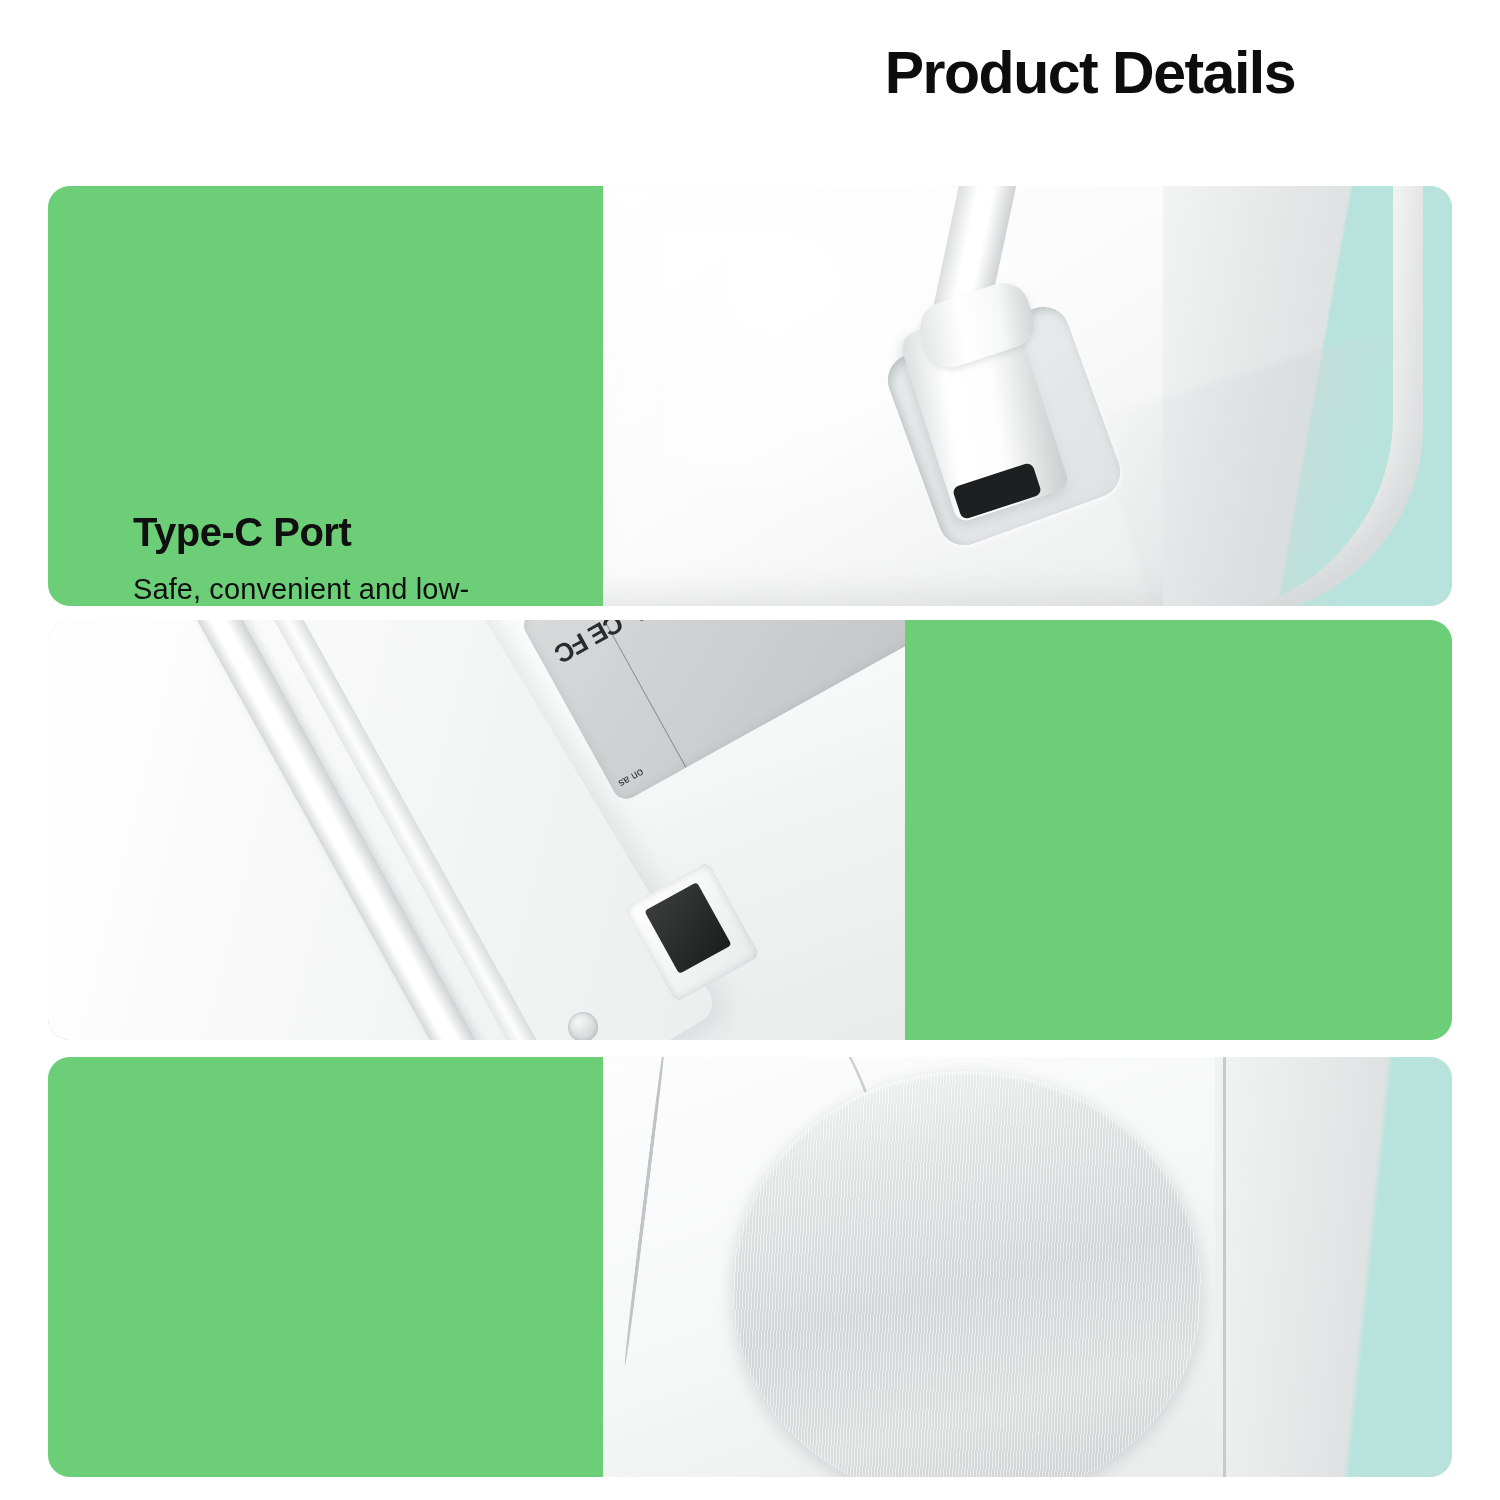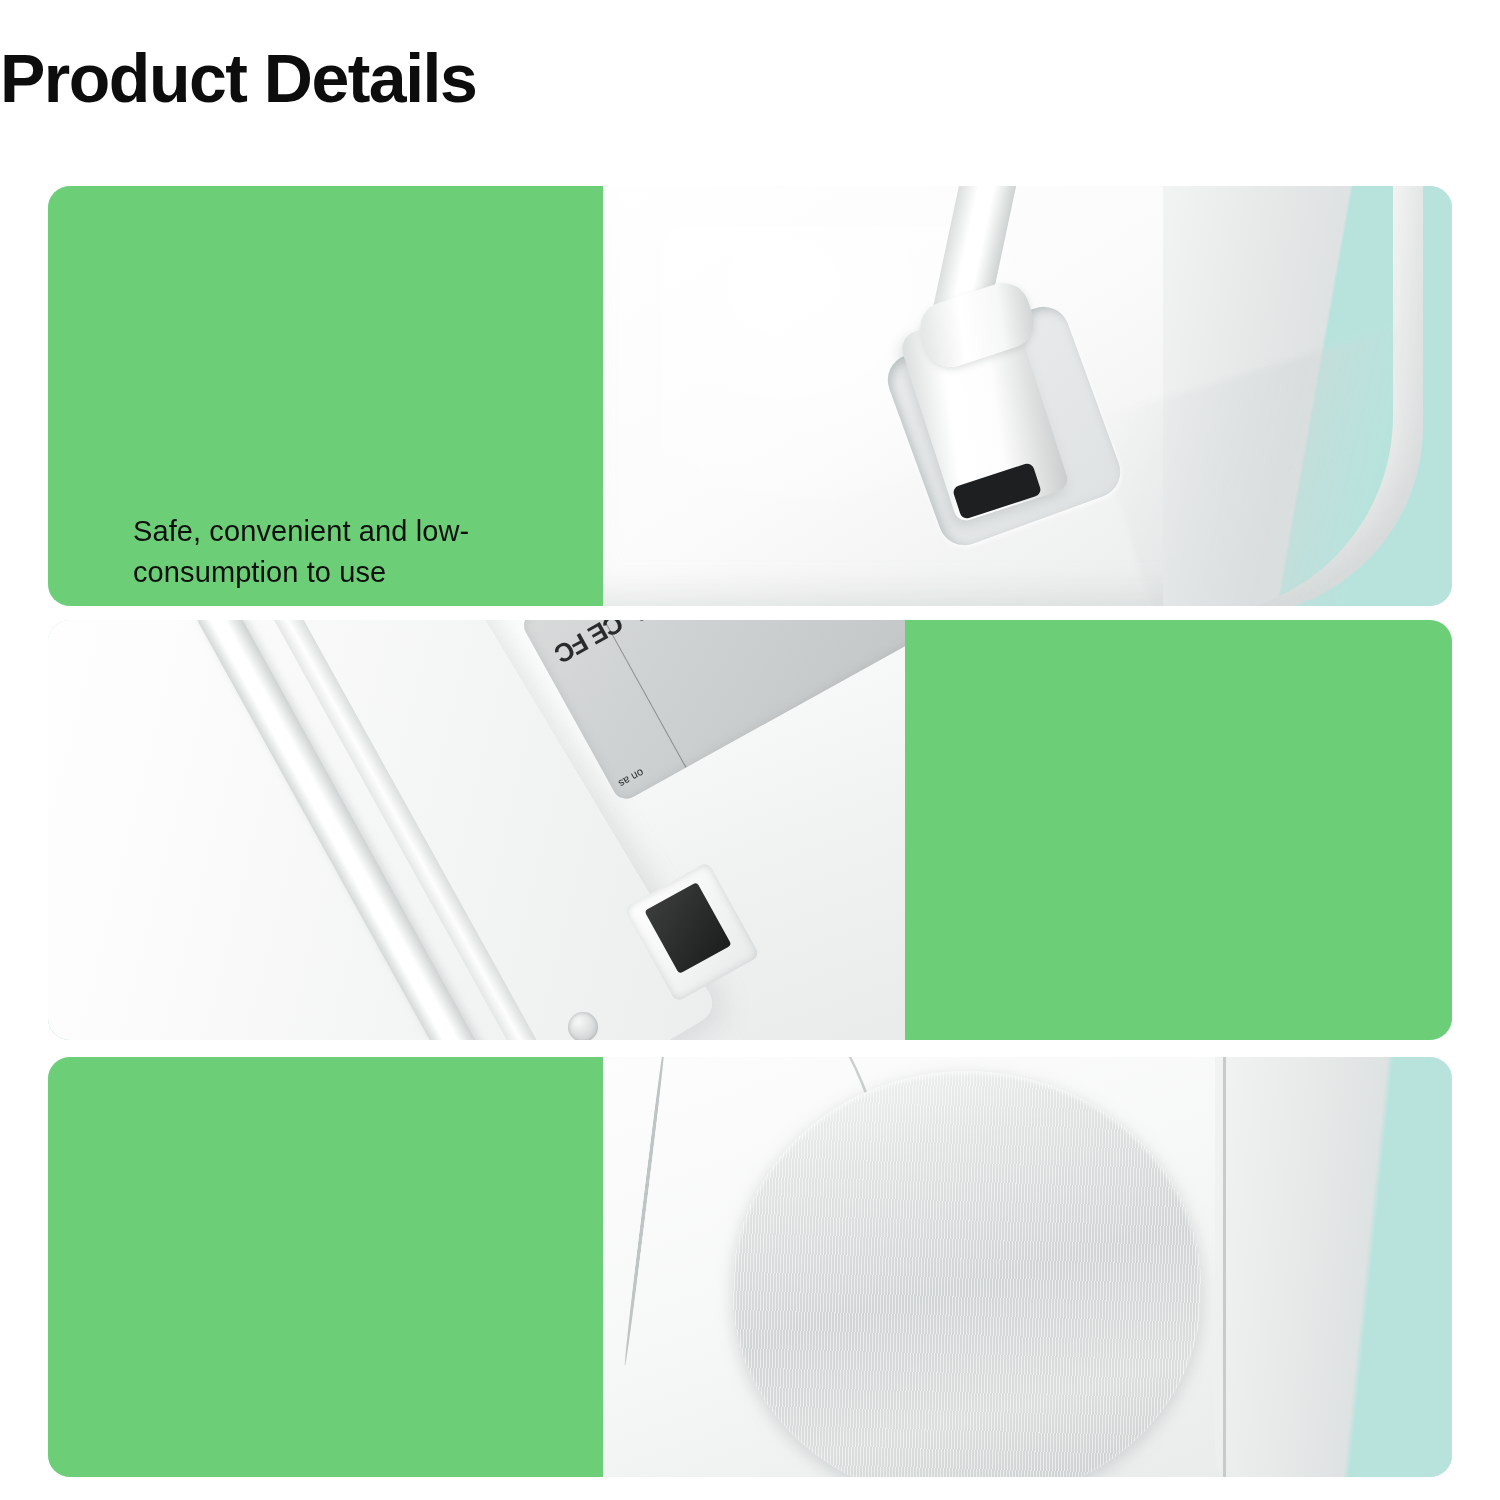--- a/index.html
+++ b/index.html
@@ -7,22 +7,22 @@
     width:1500px;height:1500px;
     background:#ffffff;
     font-family:"Liberation Sans", sans-serif;
     overflow:hidden;
   }
   .page{position:relative;width:1500px;height:1500px;}
 
   
   .page-title{
     position:absolute;left:0;top:44px;width:1295px;
-    text-align:left;
-    font-size:68px;font-weight:bold;color:#0d0d0d;
+    text-align:right;
+    font-size:59px;font-weight:bold;color:#0d0d0d;
     letter-spacing:-1.5px;
     line-height:1;
   }
 
   
   .panel{
     position:absolute;
     border-radius:22px;
     overflow:hidden;
     background:#B8E3DD;
@@ -246,20 +246,21 @@
       <div class="p1-recess"></div>
       <div class="p1-cable"></div>
       <div class="p1-plug"></div>
       <div class="p1-collar"></div>
       <div class="p1-tip"></div>
     </div>
 
     <div class="green-block gb-left"></div>
 
     <div class="copy" id="copy-1">
+      <h3>Type-C Port</h3>
       <p>Safe, convenient and low-consumption to use</p>
     </div>
   </div>
 
   <div class="panel" id="panel-2">
 
     <div class="photo ph-left">
       <div class="p2-base"></div>
       <div class="p2-teal-l"></div>
       <div class="p2-lid"></div>

